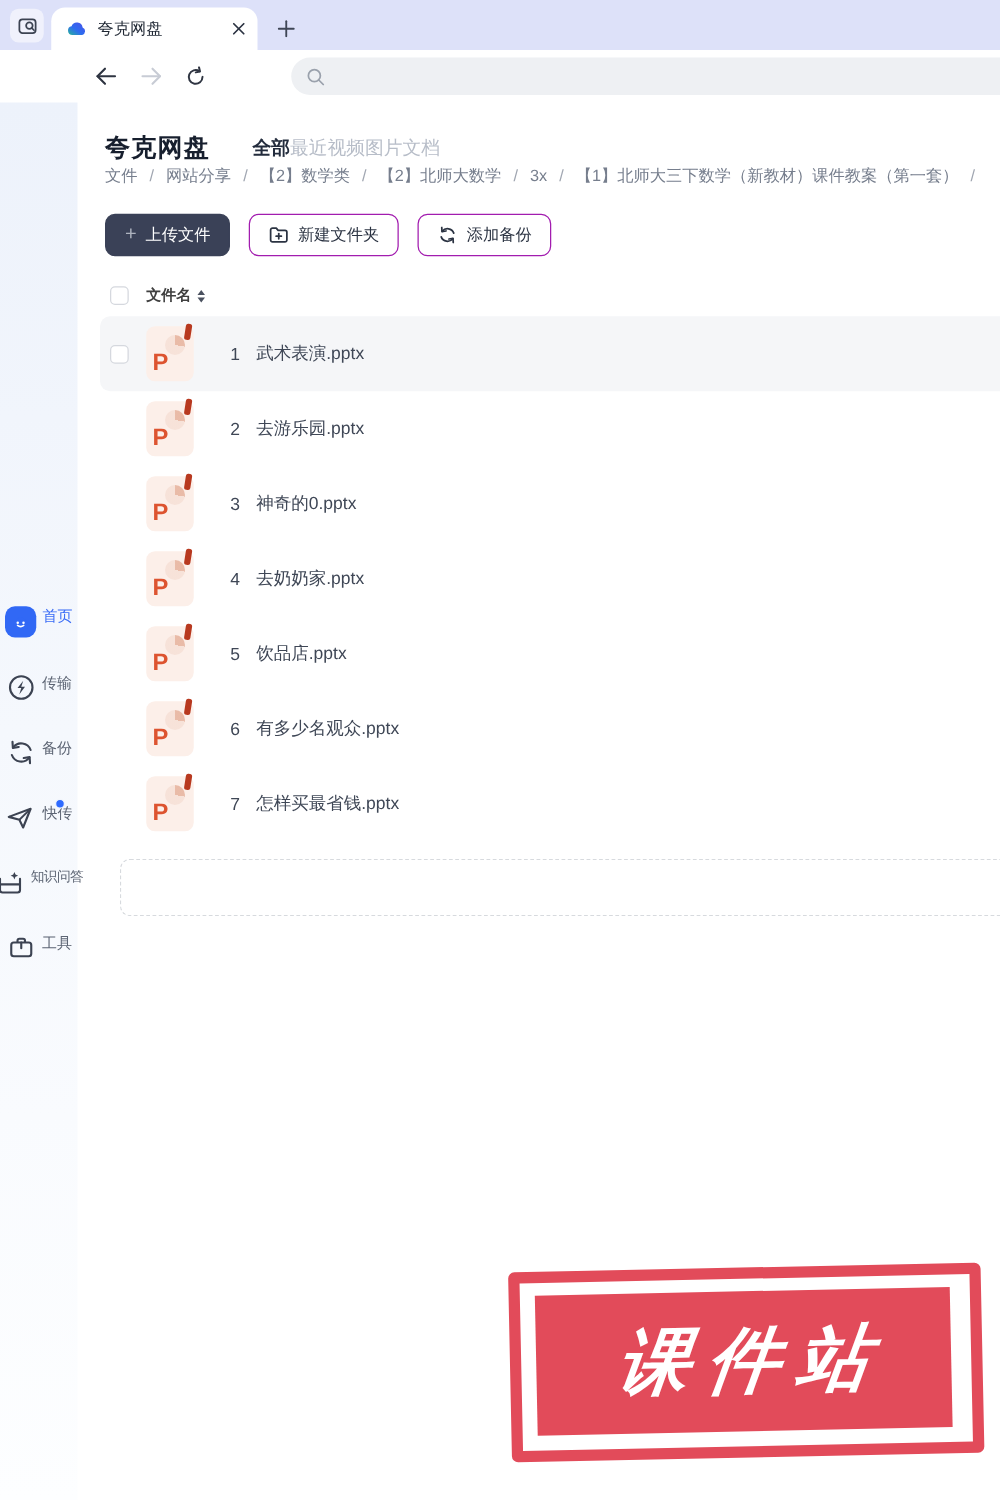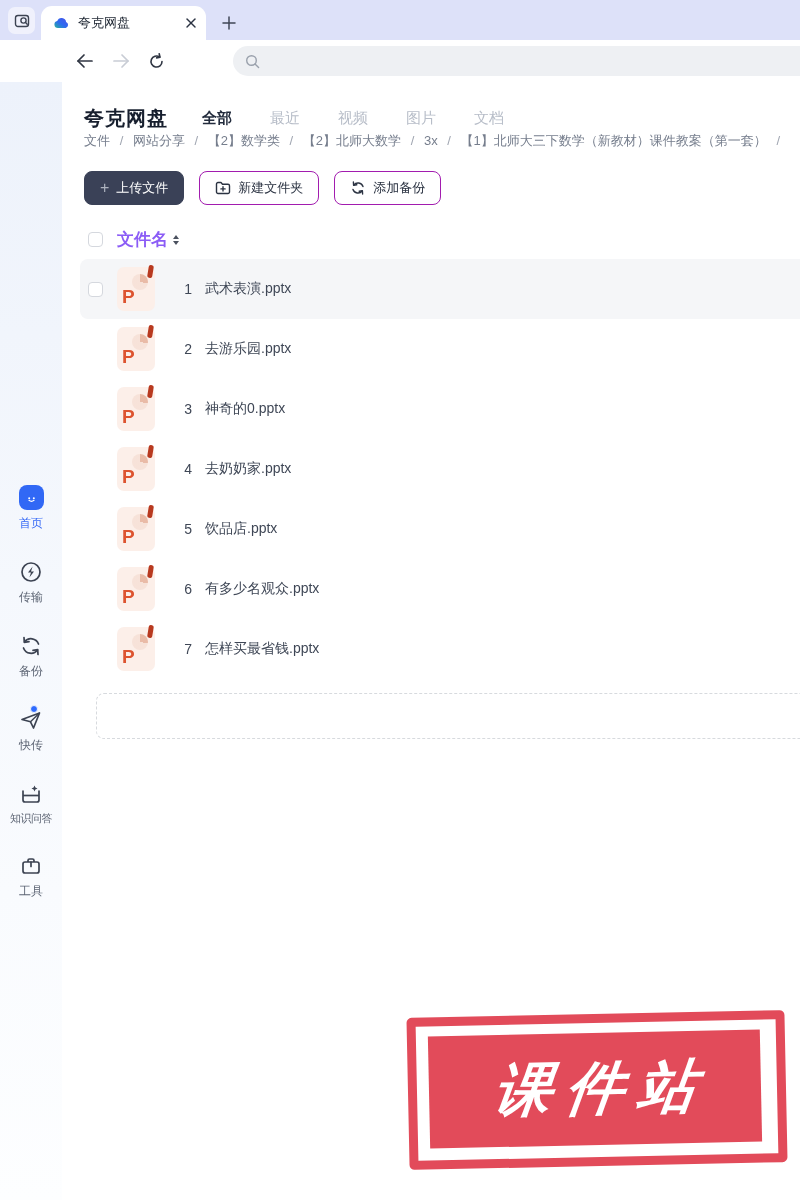--- a/index.html
+++ b/index.html
@@ -20,48 +20,48 @@
   .newtab { margin:0 0 10px 16px; }
   .toolbar { height:42px; background:#fff; display:flex; align-items:center; padding-left:76px; overflow:hidden; }
   .nav-ic { margin-right:18px; }
   .searchbar { flex:1; height:30px; margin-left:50px; margin-right:-18px; background:#eef0f3;
                border-radius:16px; display:flex; align-items:center; padding-left:12px; gap:8px; }
   .searchbar input { border:none; outline:none; background:transparent; flex:1; font-size:13px; color:#333; height:100%; }
   
   .sidebar { position:absolute; left:0; top:82px; bottom:0; width:62px;
              background:linear-gradient(180deg,#edf2fb 0%,#f5f8fd 45%,#fdfeff 100%);
              display:flex; flex-direction:column; align-items:center; padding-top:403px; }
-  .side-item { display:flex; flex-direction:column; align-items:center; gap:5px;
+  .side-item { display:flex; flex-direction:row; align-items:flex-start; gap:5px;
                margin-bottom:28px; color:#5d6574; font-size:12px; cursor:pointer; position:relative; }
   .side-item.active { color:#3a6cf6; }
   .home-ic { width:25px; height:25px; background:#3168f5; border-radius:8px; display:grid; place-items:center; }
   .side-label { white-space:nowrap; }
   .side-label.small { font-size:11px; letter-spacing:-0.5px; }
   .badge-dot { position:absolute; top:-3px; right:6px; width:8px; height:8px; border-radius:50%;
                background:#2f6bff; border:1.5px solid #f1f5fc; }
   
   .main { margin-left:62px; padding-left:22px; position:relative; }
   .page-head { display:flex; align-items:center; margin-top:23px; }
   .page-title { font-size:20px; font-weight:800; color:#171f2e; letter-spacing:1px; }
-  .ftabs { display:flex; margin-left:34px; gap:38px; font-size:15px; color:#b7bdc8; }
+  .ftabs { display:flex; margin-left:34px; font-size:15px; color:#b7bdc8; }
   .ftab { cursor:pointer; }
   .ftab.active { color:#232c3d; font-weight:700; }
   .crumbs { font-size:13px; color:#767e8d; white-space:nowrap; overflow:hidden; }
   .crumb { cursor:pointer; }
   .crumb-sep { color:#a0a6b1; margin:0 6px; }
   .actions { margin-top:21px; display:flex; gap:15px; }
   .abtn { height:34px; border-radius:8px; display:inline-flex; align-items:center; gap:7px;
           padding:0 15px; font-size:13px; border:1px solid #a21caf; background:#fff; color:#2b3342;
           cursor:pointer; white-space:nowrap; }
   .abtn.primary { background:#3a4157; color:#fff; border:1px solid #3a4157; }
   .abtn.primary .plus { color:#aeb3bf; font-size:16px; font-weight:400; }
   
   .list-head { margin-top:23px; display:flex; align-items:center; padding-left:4px; }
   .cbox { width:15px; height:15px; border:1.5px solid #d5d8de; border-radius:4px; background:#fff; cursor:pointer; }
-  .head-label { margin-left:14px; font-size:17px; font-weight:700; color:#8b5cf6; }
+  .head-label { margin-left:14px; font-size:12px; font-weight:700; color:#404040; }
   .sort-ic { margin-left:5px; display:inline-flex; flex-direction:column; gap:2px; cursor:pointer; }
   .tri-up { width:0; height:0; border-left:3.5px solid transparent; border-right:3.5px solid transparent; border-bottom:4.5px solid #4a515f; }
   .tri-dn { width:0; height:0; border-left:3.5px solid transparent; border-right:3.5px solid transparent; border-top:4.5px solid #4a515f; }
   .rows { margin-top:8px; }
   .frow { height:60px; display:flex; align-items:center; padding-left:4px; cursor:pointer; }
   .frow.hovered { background:#f5f6f8; border-radius:8px 0 0 8px; margin-left:-4px; padding-left:8px; }
   .row-cbx { width:15px; margin-right:14px; }
   .ppt-icon { width:38px; height:44px; background:#fcefe9; border-radius:7px; position:relative; flex:0 0 auto; }
   .ppt-icon .pie { position:absolute; right:7px; top:7px; width:16px; height:16px; border-radius:50%;
                    background:conic-gradient(#e6b29c 0 100deg,#f6e0d6 100deg 360deg); opacity:.85; }

